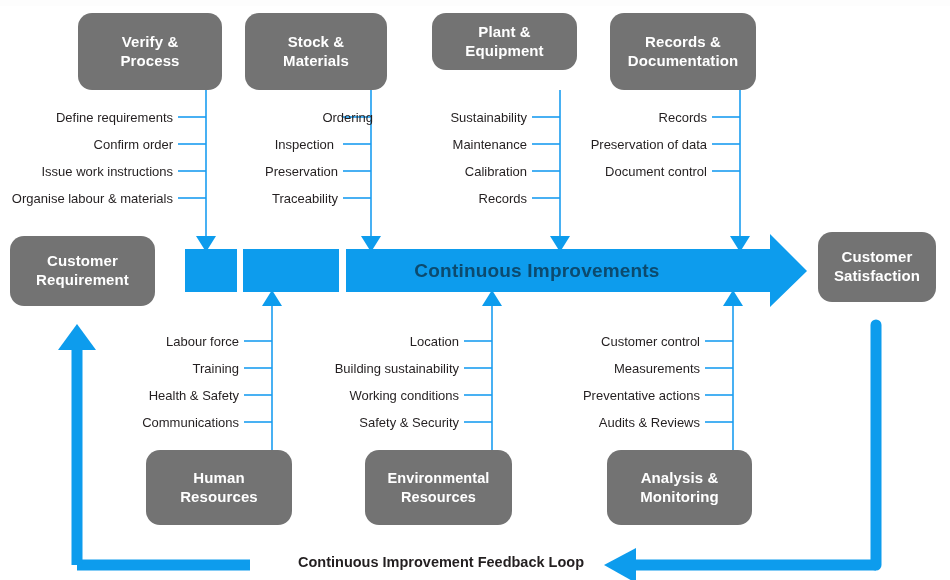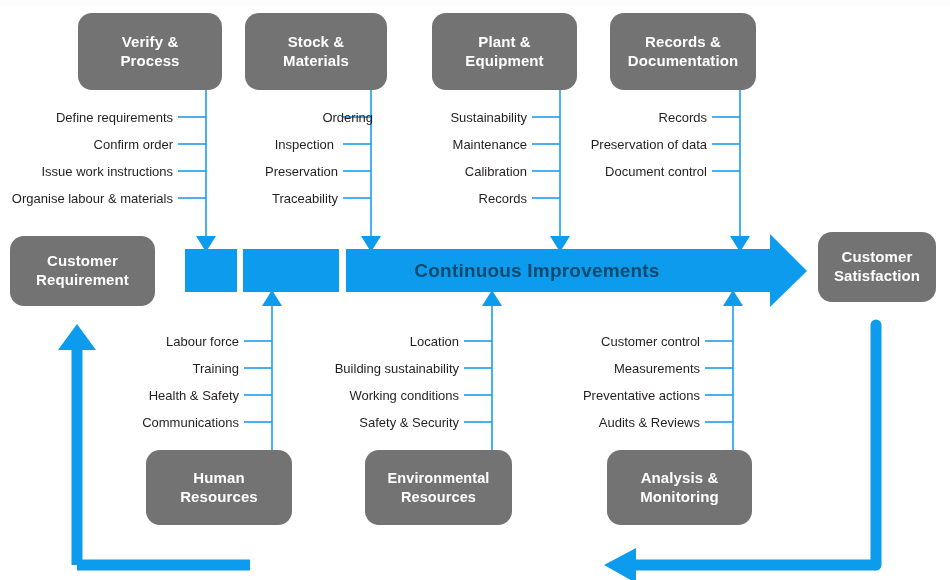--- a/index.html
+++ b/index.html
@@ -133,21 +133,21 @@
     </div>
   </div>
 
   <div class="node" style="left:245px;top:13px;width:142px;height:77px;">
     <div>
       <span>Stock &amp;</span><br>
       <span>Materials</span>
     </div>
   </div>
 
-  <div class="node" style="left:432px;top:13px;width:145px;height:77px;">
+  <div class="node" style="left:432px;top:13px;width:145px;height:57px;">
     <div>
       <span>Plant &amp;</span><br>
       <span>Equipment</span>
     </div>
   </div>
 
   <div class="node" style="left:610px;top:13px;width:146px;height:77px;">
     <div>
       <span>Records &amp;</span><br>
       <span>Documentation</span>
@@ -218,14 +218,15 @@
     </div>
   </div>
 
   <div class="node" style="left:607px;top:450px;width:145px;height:75px;">
     <div>
       <span>Analysis &amp;</span><br>
       <span>Monitoring</span>
     </div>
   </div>
 
+  <div class="loop-text" style="left:441px;top:562px;">Continuous Improvement Feedback Loop</div>
 
 </div>
 
 </body></html>

